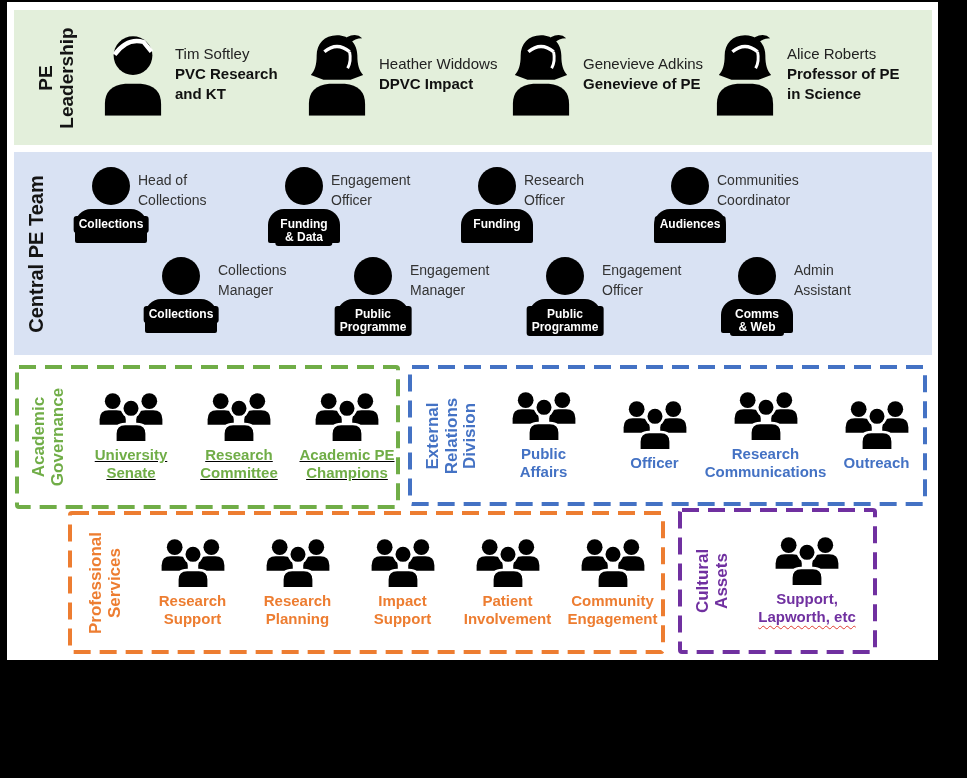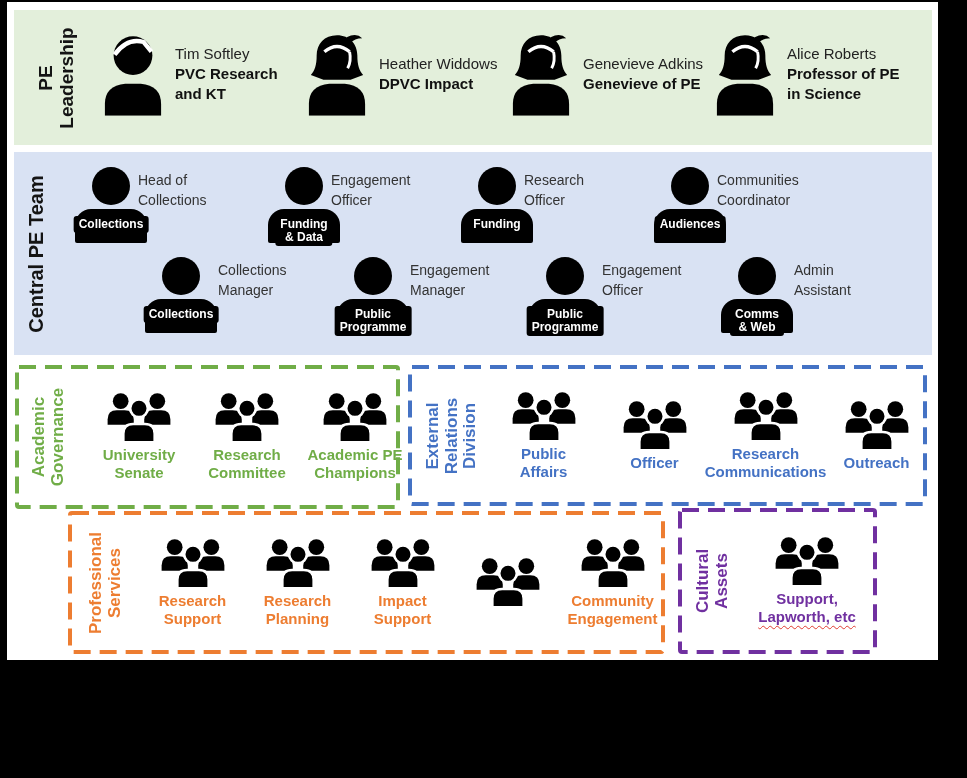--- a/index.html
+++ b/index.html
@@ -53,21 +53,21 @@
   .gbox .vtext{font-size:17px;}
   #b-acad .vwrap{left:6px;width:56px;}
   #b-ext  .vwrap{left:6px;width:76px;}
   #b-prof .vwrap{left:6px;width:64px;}
   #b-cult .vwrap{left:6px;width:58px;}
   .c-green{color:#70ad47;}
   .c-blue{color:#4472c4;}
   .c-orange{color:#ed7d31;}
   .c-purple{color:#7030a0;}
   .groups{position:absolute;top:0;bottom:0;display:flex;align-items:center;}
-  #b-acad .groups{left:70px;}
+  #b-acad .groups{left:62px;text-decoration:underline;}
   #b-ext  .groups{left:80px;}
   #b-prof .groups{left:72px;}
   #b-cult .groups{left:66px;}
   .group{display:flex;flex-direction:column;align-items:center;}
   #b-acad .group{width:108px;}
   #b-ext  .group{width:111px;}
   #b-prof .group{width:105px;}
   #b-cult .group{width:126px;}
   .glabel{margin-top:3px;font-weight:bold;font-size:15px;line-height:18px;text-align:center;
           white-space:pre;display:flex;flex-direction:column;align-items:center;}
@@ -322,20 +322,22 @@
           <svg width="66" height="51" viewBox="0 0 100 78">
               <use href="#sym-group"></use>
             </svg>
           <div class="glabel c-orange">Impact
 Support</div>
         </div>
         <div class="group">
           <svg width="66" height="51" viewBox="0 0 100 78">
               <use href="#sym-group"></use>
             </svg>
+          <div class="glabel c-orange">Patient
+Involvement</div>
         </div>
         <div class="group">
           <svg width="66" height="51" viewBox="0 0 100 78">
               <use href="#sym-group"></use>
             </svg>
           <div class="glabel c-orange">Community
 Engagement</div>
         </div>
       </div>
     </div>

